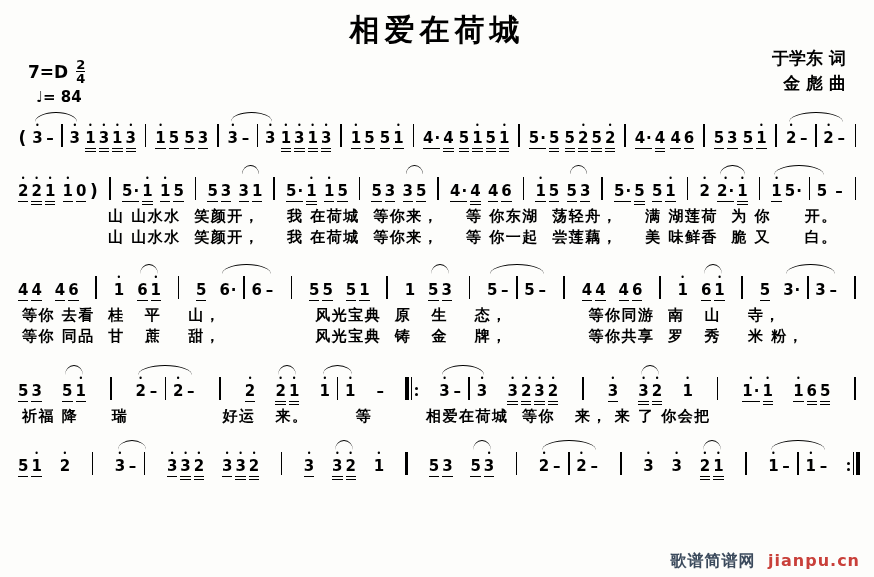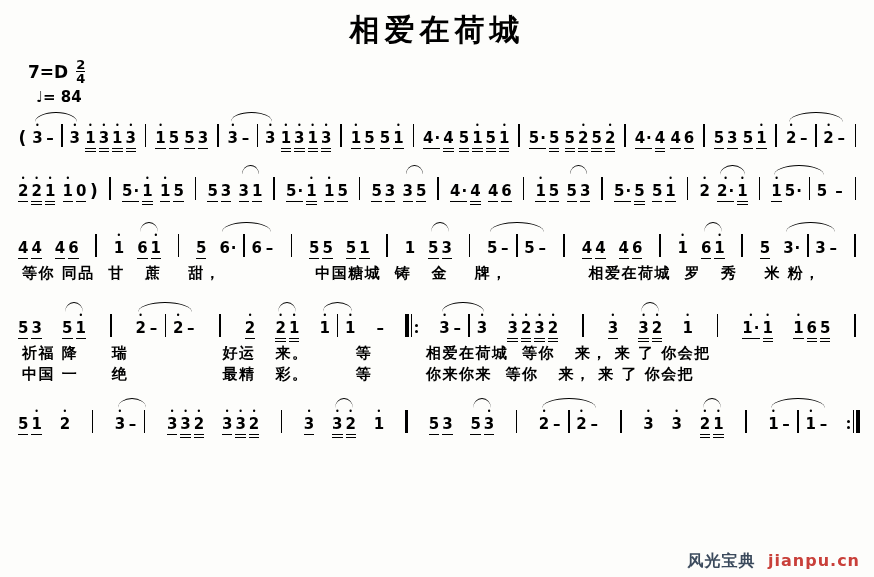--- a/index.html
+++ b/index.html
@@ -48,20 +48,24 @@
   .wm{position:absolute;right:14px;bottom:5px;font-size:16px;font-weight:bold;letter-spacing:1px;}
   .wm .site{color:#3b4a5c;}
   .wm .domain{color:#c9403a;margin-left:6px;}
 </style>
 </head>
 <body>
 
 <div class="page">
   <div class="title">相爱在荷城</div>
 
+  <div class="credits">
+    <div>于学东 词</div>
+    <div>金 彪 曲</div>
+  </div>
 
   <div class="keysig">
     <span>7=D</span>
     <span class="frac">
       <span class="num">2</span>
       <span class="den">4</span>
     </span>
   </div>
 
   <div class="tempo">♩= 84</div>
@@ -1123,20 +1127,22 @@
               <span class="tok">
                 <span class="od" style="visibility: hidden;">&nbsp;</span>
                 <span class="g barhold">
                   <i class="bl"></i>
                 </span>
                 <span class="ul"></span>
               </span>
             </span>
           </span>
         </div>
+        <div class="lyr">山 山水水  笑颜开，    我 在荷城  等你来，    等 你东湖  荡轻舟，    满 湖莲荷  为 你     开。</div>
+        <div class="lyr">山 山水水  笑颜开，    我 在荷城  等你来，    等 你一起  尝莲藕，    美 味鲜香  脆 又     白。</div>
       </div>
       <div class="system sys-2">
         <div class="notes-row">
           <span class="unit">
             <span class="arc noarc"></span>
             <span class="u-toks">
               <span class="tok">
                 <span class="od" style="visibility: hidden;">&nbsp;</span>
                 <span class="g">4</span>
                 <span class="ul">
@@ -1546,21 +1552,22 @@
               <span class="tok">
                 <span class="od" style="visibility: hidden;">&nbsp;</span>
                 <span class="g barhold">
                   <i class="bl"></i>
                 </span>
                 <span class="ul"></span>
               </span>
             </span>
           </span>
         </div>
-        <div class="lyr">等你 同品  甘   蔗    甜，              中国糖城  铸   金    牌，            相爱在荷城  罗   秀    米 粉，</div>
+        <div class="lyr">等你 去看  桂   平    山，              风光宝典  原   生    态，            等你同游  南   山    寺，</div>
+        <div class="lyr">等你 同品  甘   蔗    甜，              风光宝典  铸   金    牌，            等你共享  罗   秀    米 粉，</div>
       </div>
       <div class="system sys-3">
         <div class="notes-row">
           <span class="unit">
             <span class="arc noarc"></span>
             <span class="u-toks">
               <span class="tok">
                 <span class="od" style="visibility: hidden;">&nbsp;</span>
                 <span class="g">5</span>
                 <span class="ul">
@@ -1919,21 +1926,20 @@
                 <span class="od" style="visibility: hidden;">&nbsp;</span>
                 <span class="g barhold">
                   <i class="bl"></i>
                 </span>
                 <span class="ul"></span>
               </span>
             </span>
           </span>
         </div>
         <div class="lyr">祈福 降     瑞              好运   来。       等        相爱在荷城  等你   来， 来 了 你会把</div>
-        <div class="lyr">中国 一     绝              最精   彩。       等        你来你来  等你   来， 来 了 你会把</div>
       </div>
       <div class="system sys-4">
         <div class="notes-row">
           <span class="unit">
             <span class="arc noarc"></span>
             <span class="u-toks">
               <span class="tok">
                 <span class="od" style="visibility: hidden;">&nbsp;</span>
                 <span class="g">5</span>
                 <span class="ul">
@@ -2310,16 +2316,16 @@
                 </span>
                 <span class="ul"></span>
               </span>
             </span>
           </span>
         </div>
       </div>
     </div>
 
   <div class="wm">
-    <span class="site">风光宝典</span>
+    <span class="site">歌谱简谱网</span>
     <span class="domain">jianpu.cn</span>
   </div>
 </div>
 
 </body></html>

